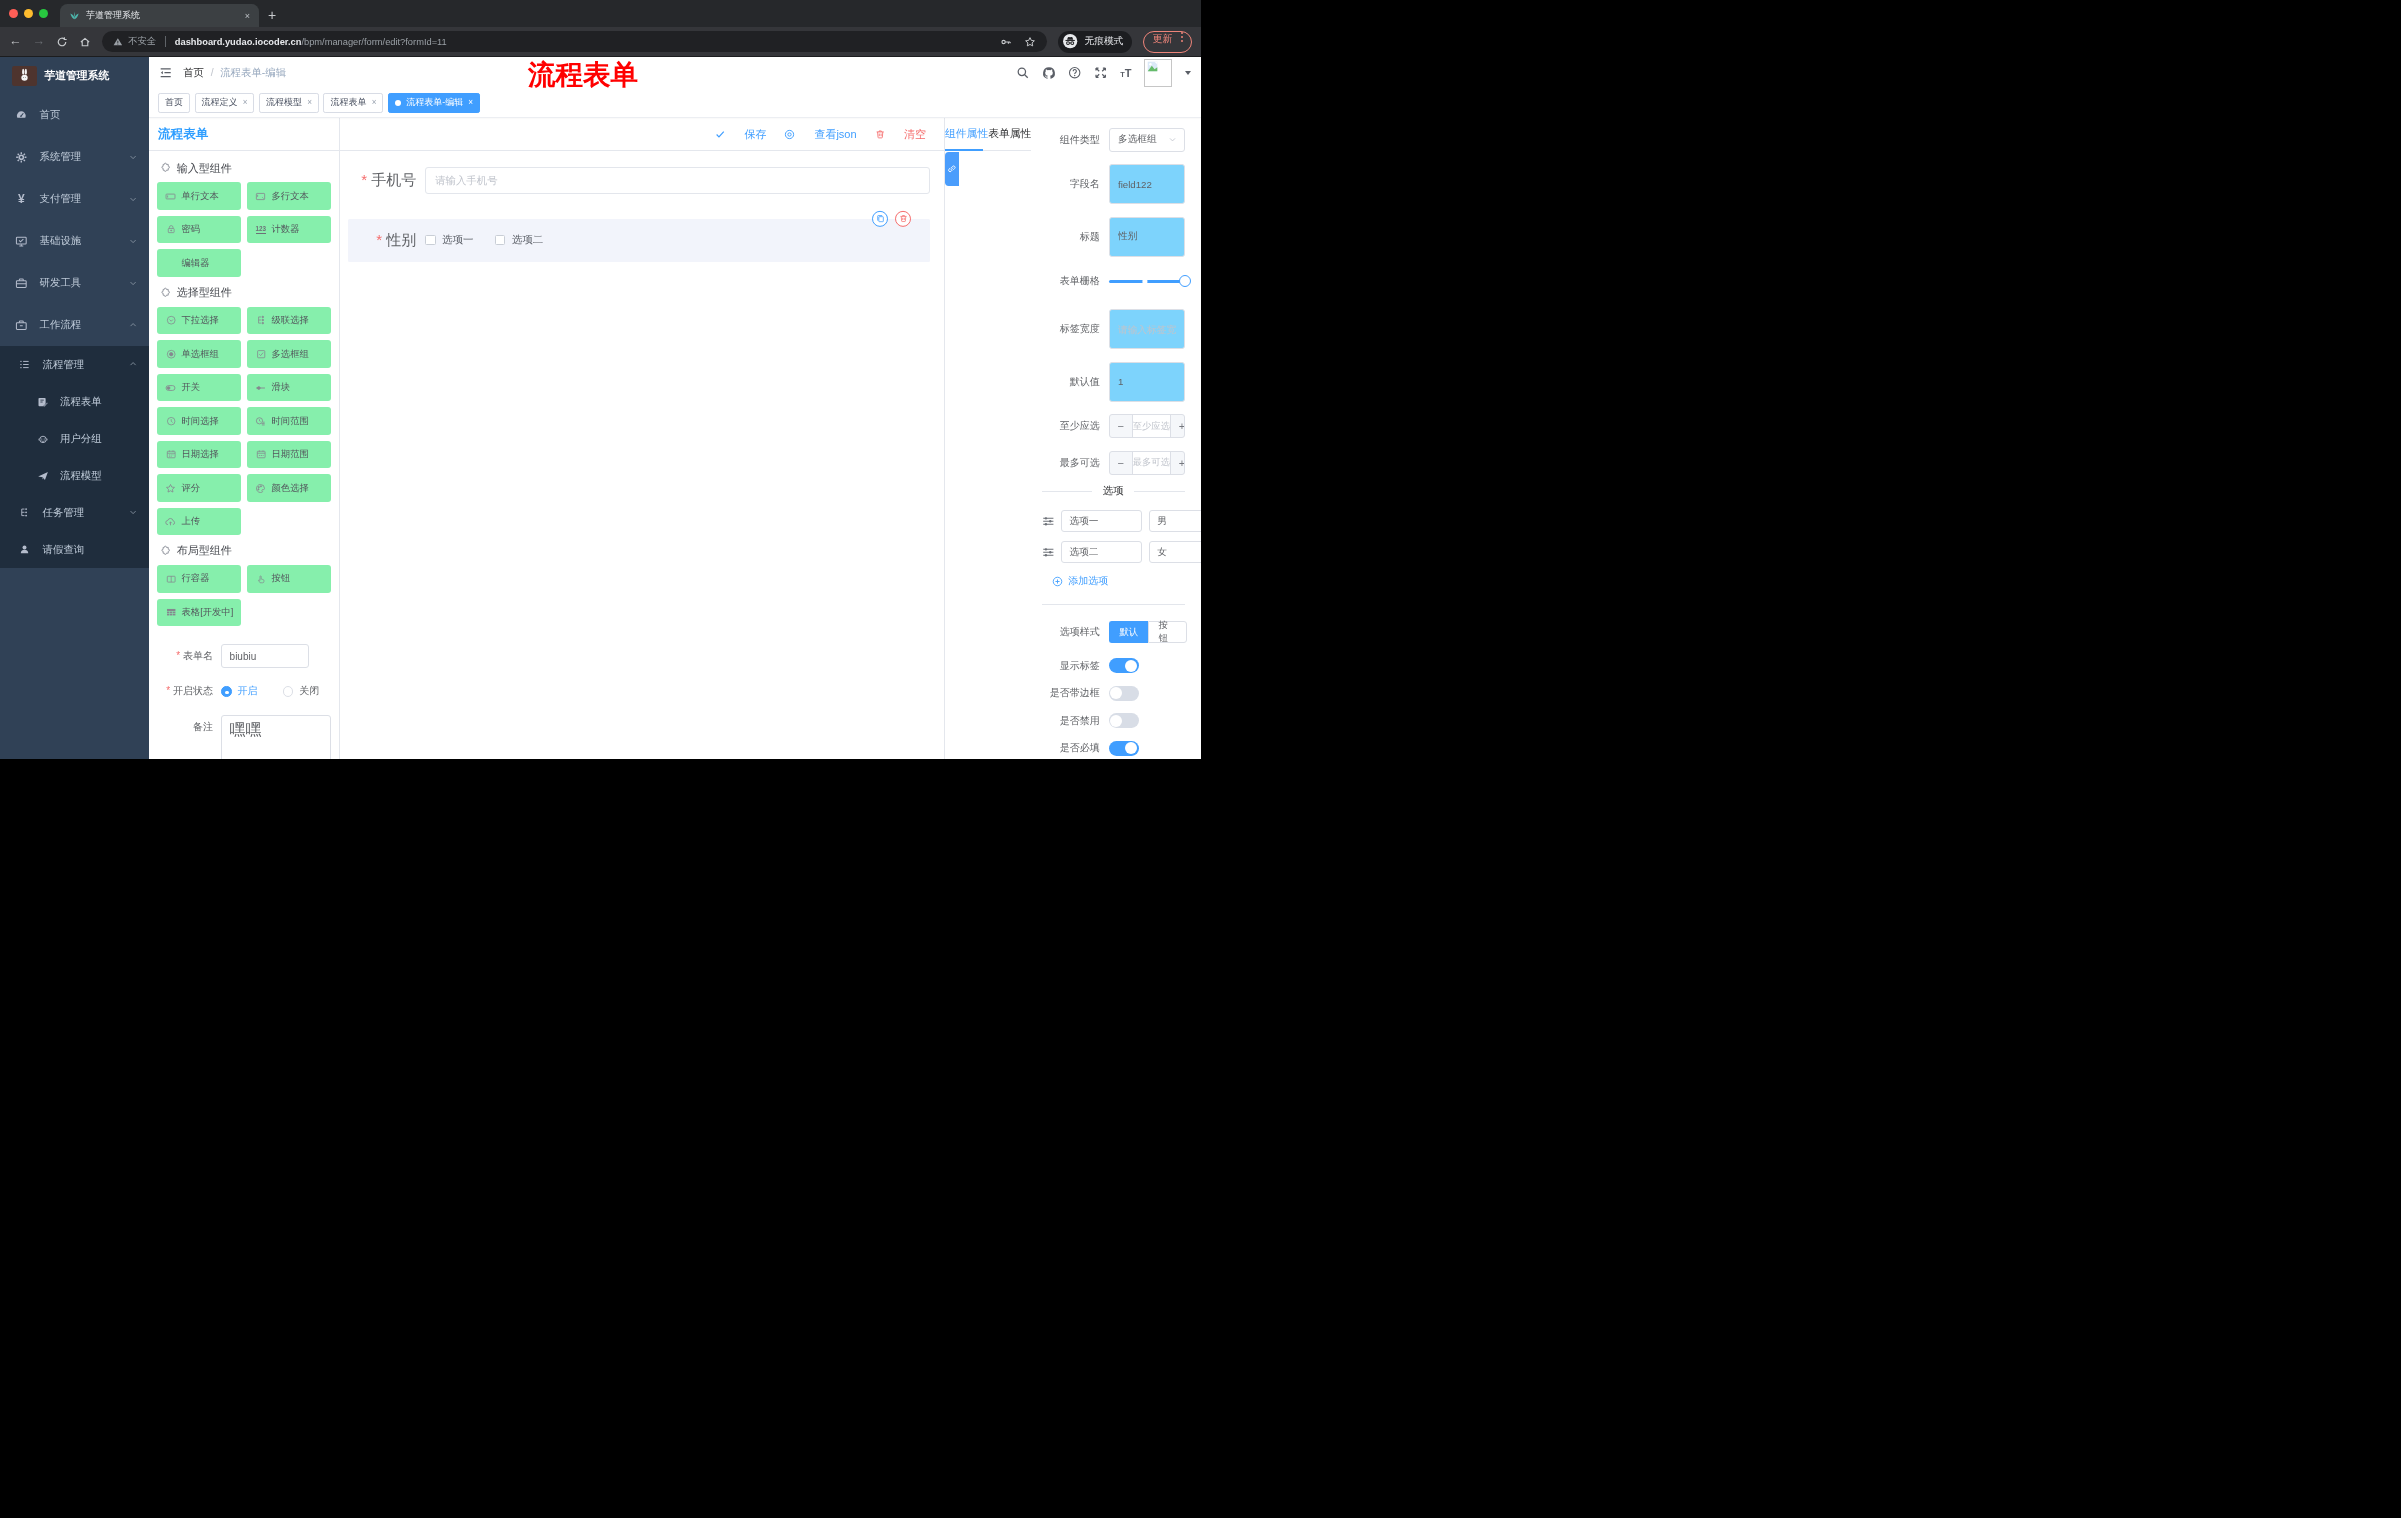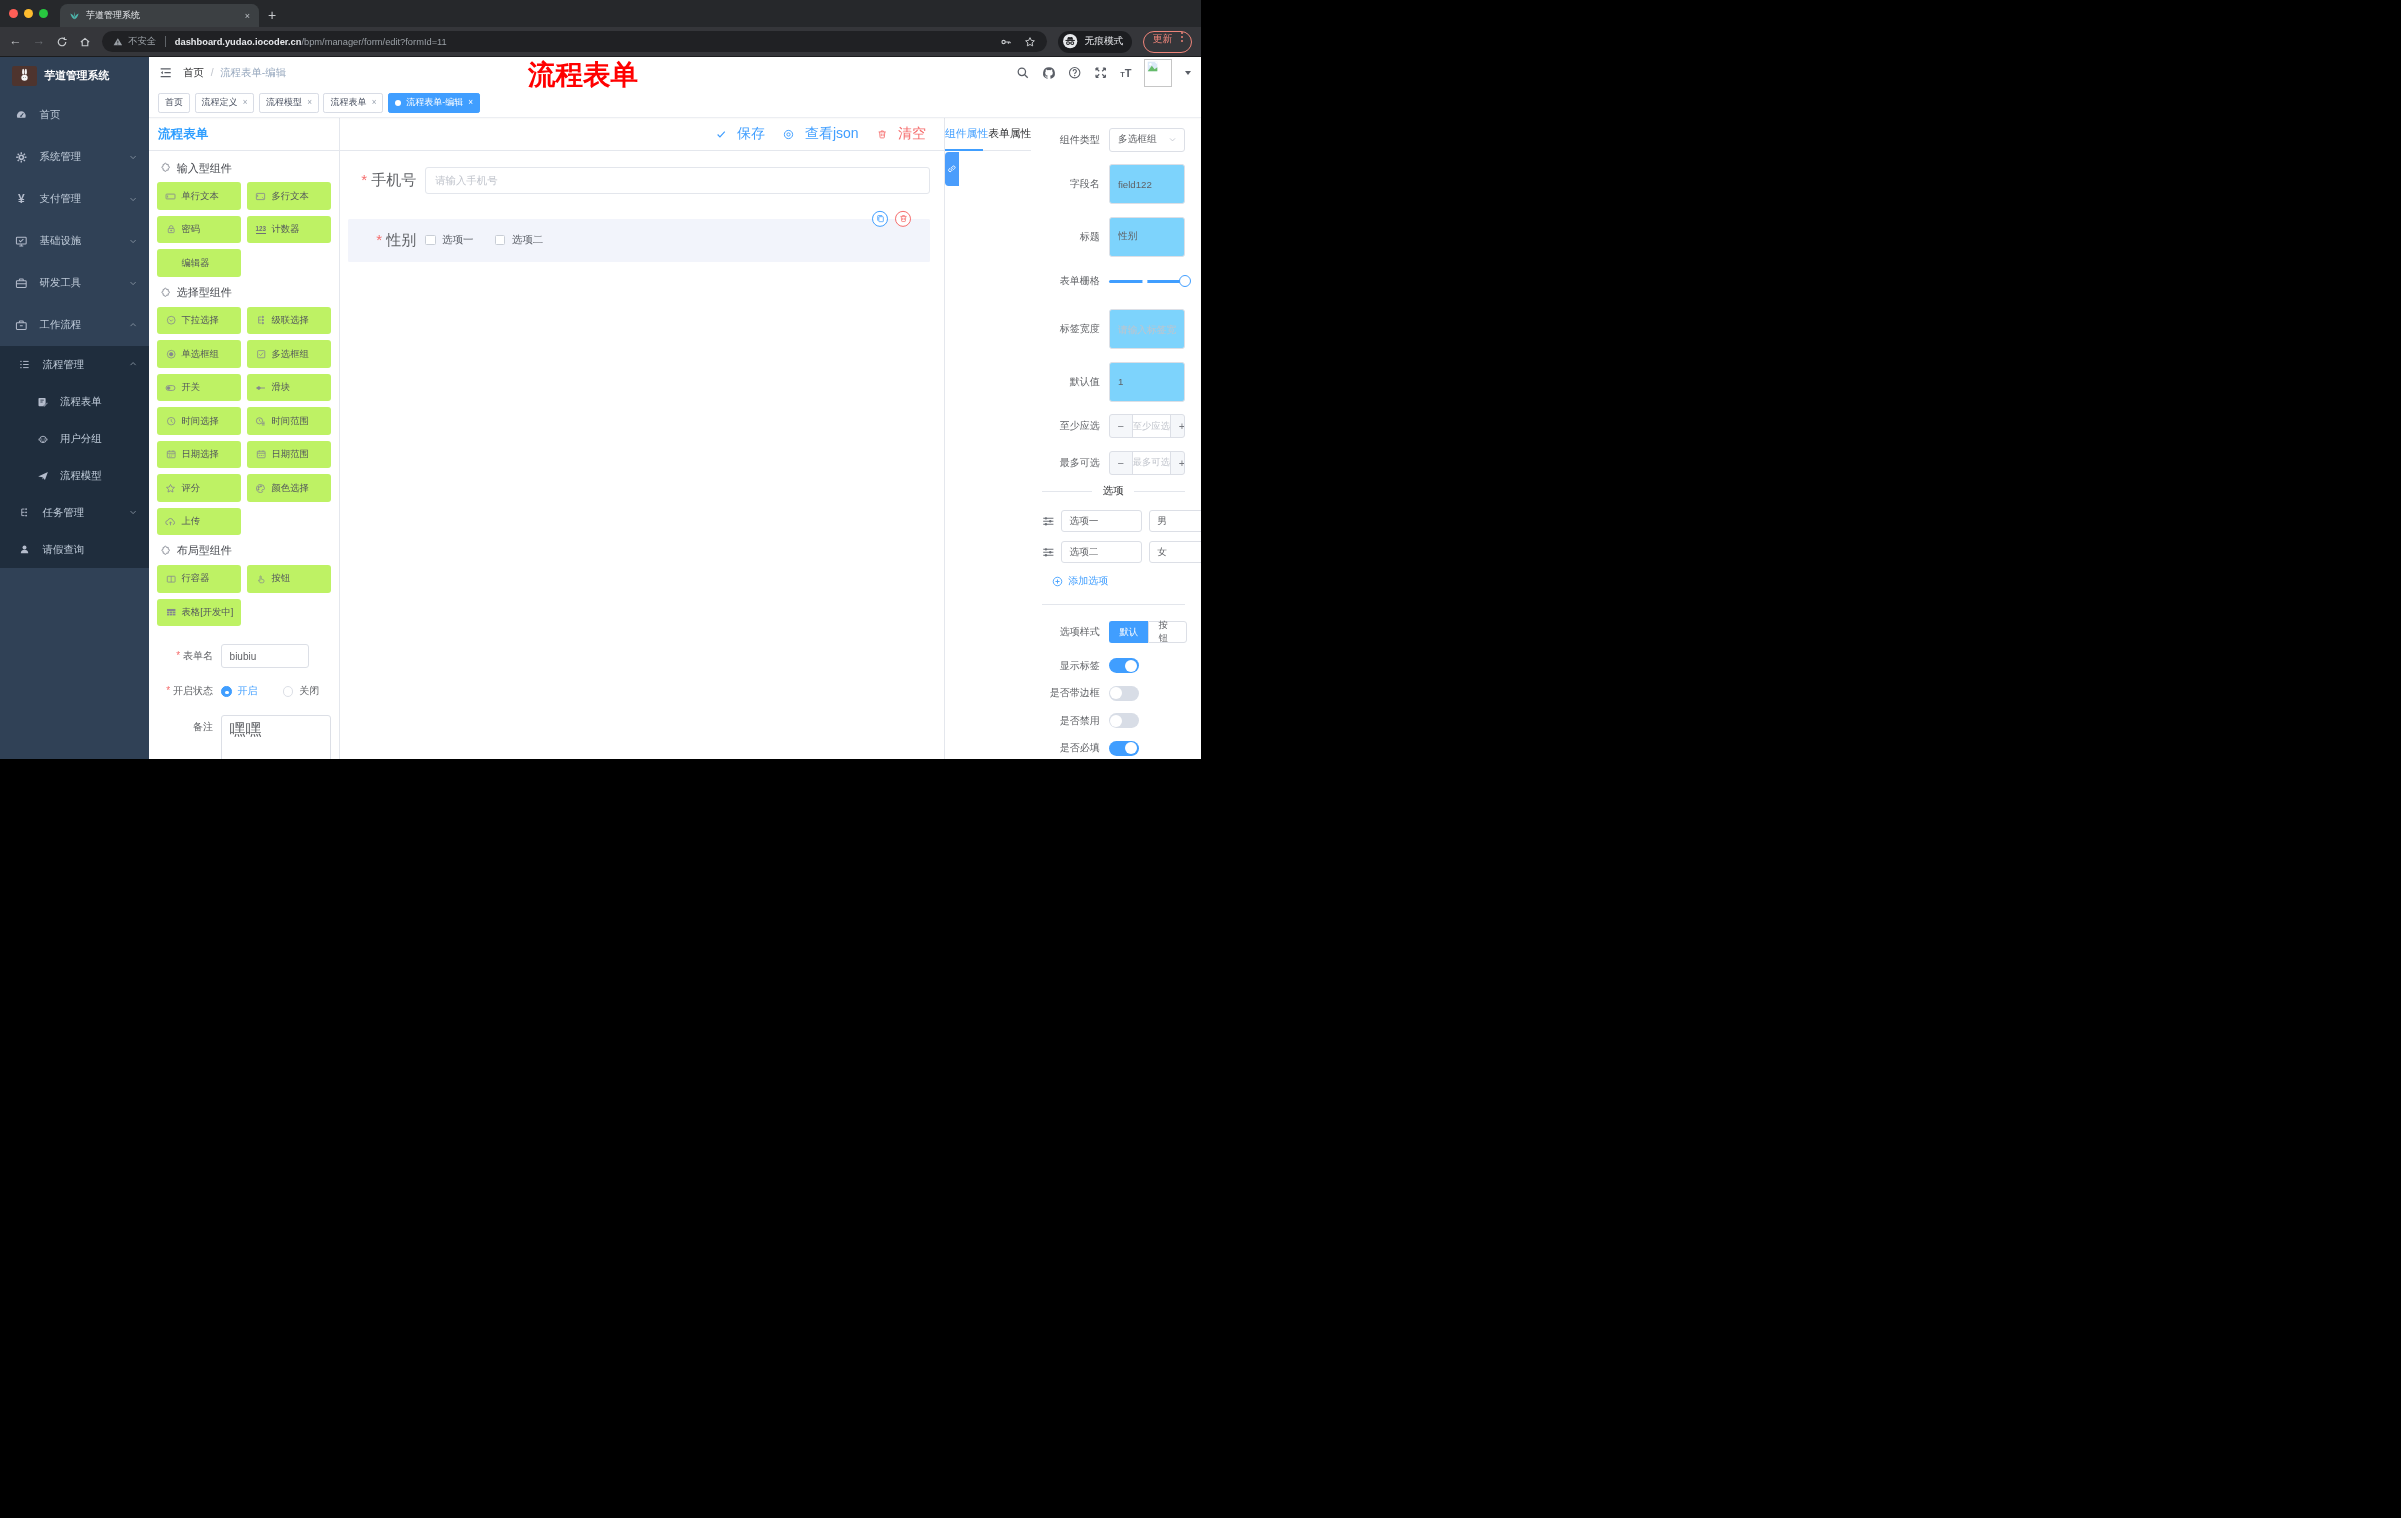--- a/index.html
+++ b/index.html
@@ -67,31 +67,31 @@
   .tag.active { background:#409eff; border-color:#409eff; color:#fff; }
   .tag.active .tag-x { color:#fff; }
   .tag-dot { width:6px; height:6px; border-radius:50%; background:#fff; }
 
   
   .content { flex:1; display:flex; min-height:0; }
   .workspace { flex:1; display:flex; flex-direction:column; min-width:0; }
   .ws-header { height:33px; display:flex; align-items:stretch; border-bottom:0.7px solid #e4e7ed; flex-shrink:0; }
   .lp-head { width:191px; border-right:0.7px solid #e4e7ed; display:flex; align-items:center; padding-left:9px; color:#2f9eff; font-weight:700; font-size:12.6px; flex-shrink:0; }
   .cv-head { flex:1; display:flex; align-items:center; justify-content:flex-end; gap:18px; padding-right:18px; }
-  .act-btn { display:flex; align-items:center; gap:11px; font-size:14px; color:#409eff;text-align:right; }
+  .act-btn { display:flex; align-items:center; gap:19px; font-size:11px; color:#409eff;text-align:right; }
   .act-btn.danger { color:#f56c6c; }
 
   .ws-body { flex:1; display:flex; min-height:0; }
 
   
   .palette { width:191px; border-right:0.7px solid #e4e7ed; padding:1.5px 7.4px 0 8.2px; overflow:hidden; flex-shrink:0; }
   .p-sec-title { display:flex; align-items:center; gap:6px; margin:8.2px 0 6.7px 1.5px; font-size:11px; color:#45484e; }
   .p-sec-title .ic { color:#8c909a; display:flex; }
   .p-grid { display:flex; flex-wrap:wrap; gap:6px; }
-  .p-item { width:84px; height:27.5px; background:#bef264; border-radius:3px; display:flex; align-items:center; padding-left:8.2px; gap:5.2px; font-size:9.3px; color:#53565c; }
+  .p-item { width:84px; height:27.5px; background:#86efac; border-radius:3px; display:flex; align-items:center; padding-left:8.2px; gap:5.2px; font-size:9.3px; color:#53565c; }
   .p-item .ic { width:11px; color:#85888f; display:flex; justify-content:center; flex-shrink:0; }
   .ic-num { font-size:6.3px; font-weight:700; color:#6d7077; border-bottom:1.1px solid #6d7077; line-height:1.2; letter-spacing:0; }
 
   .p-form { margin-top:18px; font-size:10px; color:#606266; }
   .pf-row { display:flex; align-items:center; margin-bottom:16.3px; }
   .pf-label { flex:0 0 64px; text-align:right; padding-right:8.2px; white-space:nowrap; }
   .req::before { content:"* "; color:#f56c6c; }
   .pf-input { width:88px; height:24px; border:0.7px solid #dcdfe6; border-radius:3px; padding:0 7.4px; font-size:10px; color:#606266; background:#fff; font-family:inherit; outline:none; }
   .radio-line { display:flex; align-items:center; gap:6px; font-size:10px; }
   .radio-dot { width:10.4px; height:10.4px; border-radius:50%; border:0.7px solid #dcdfe6; background:#fff; flex-shrink:0; }

